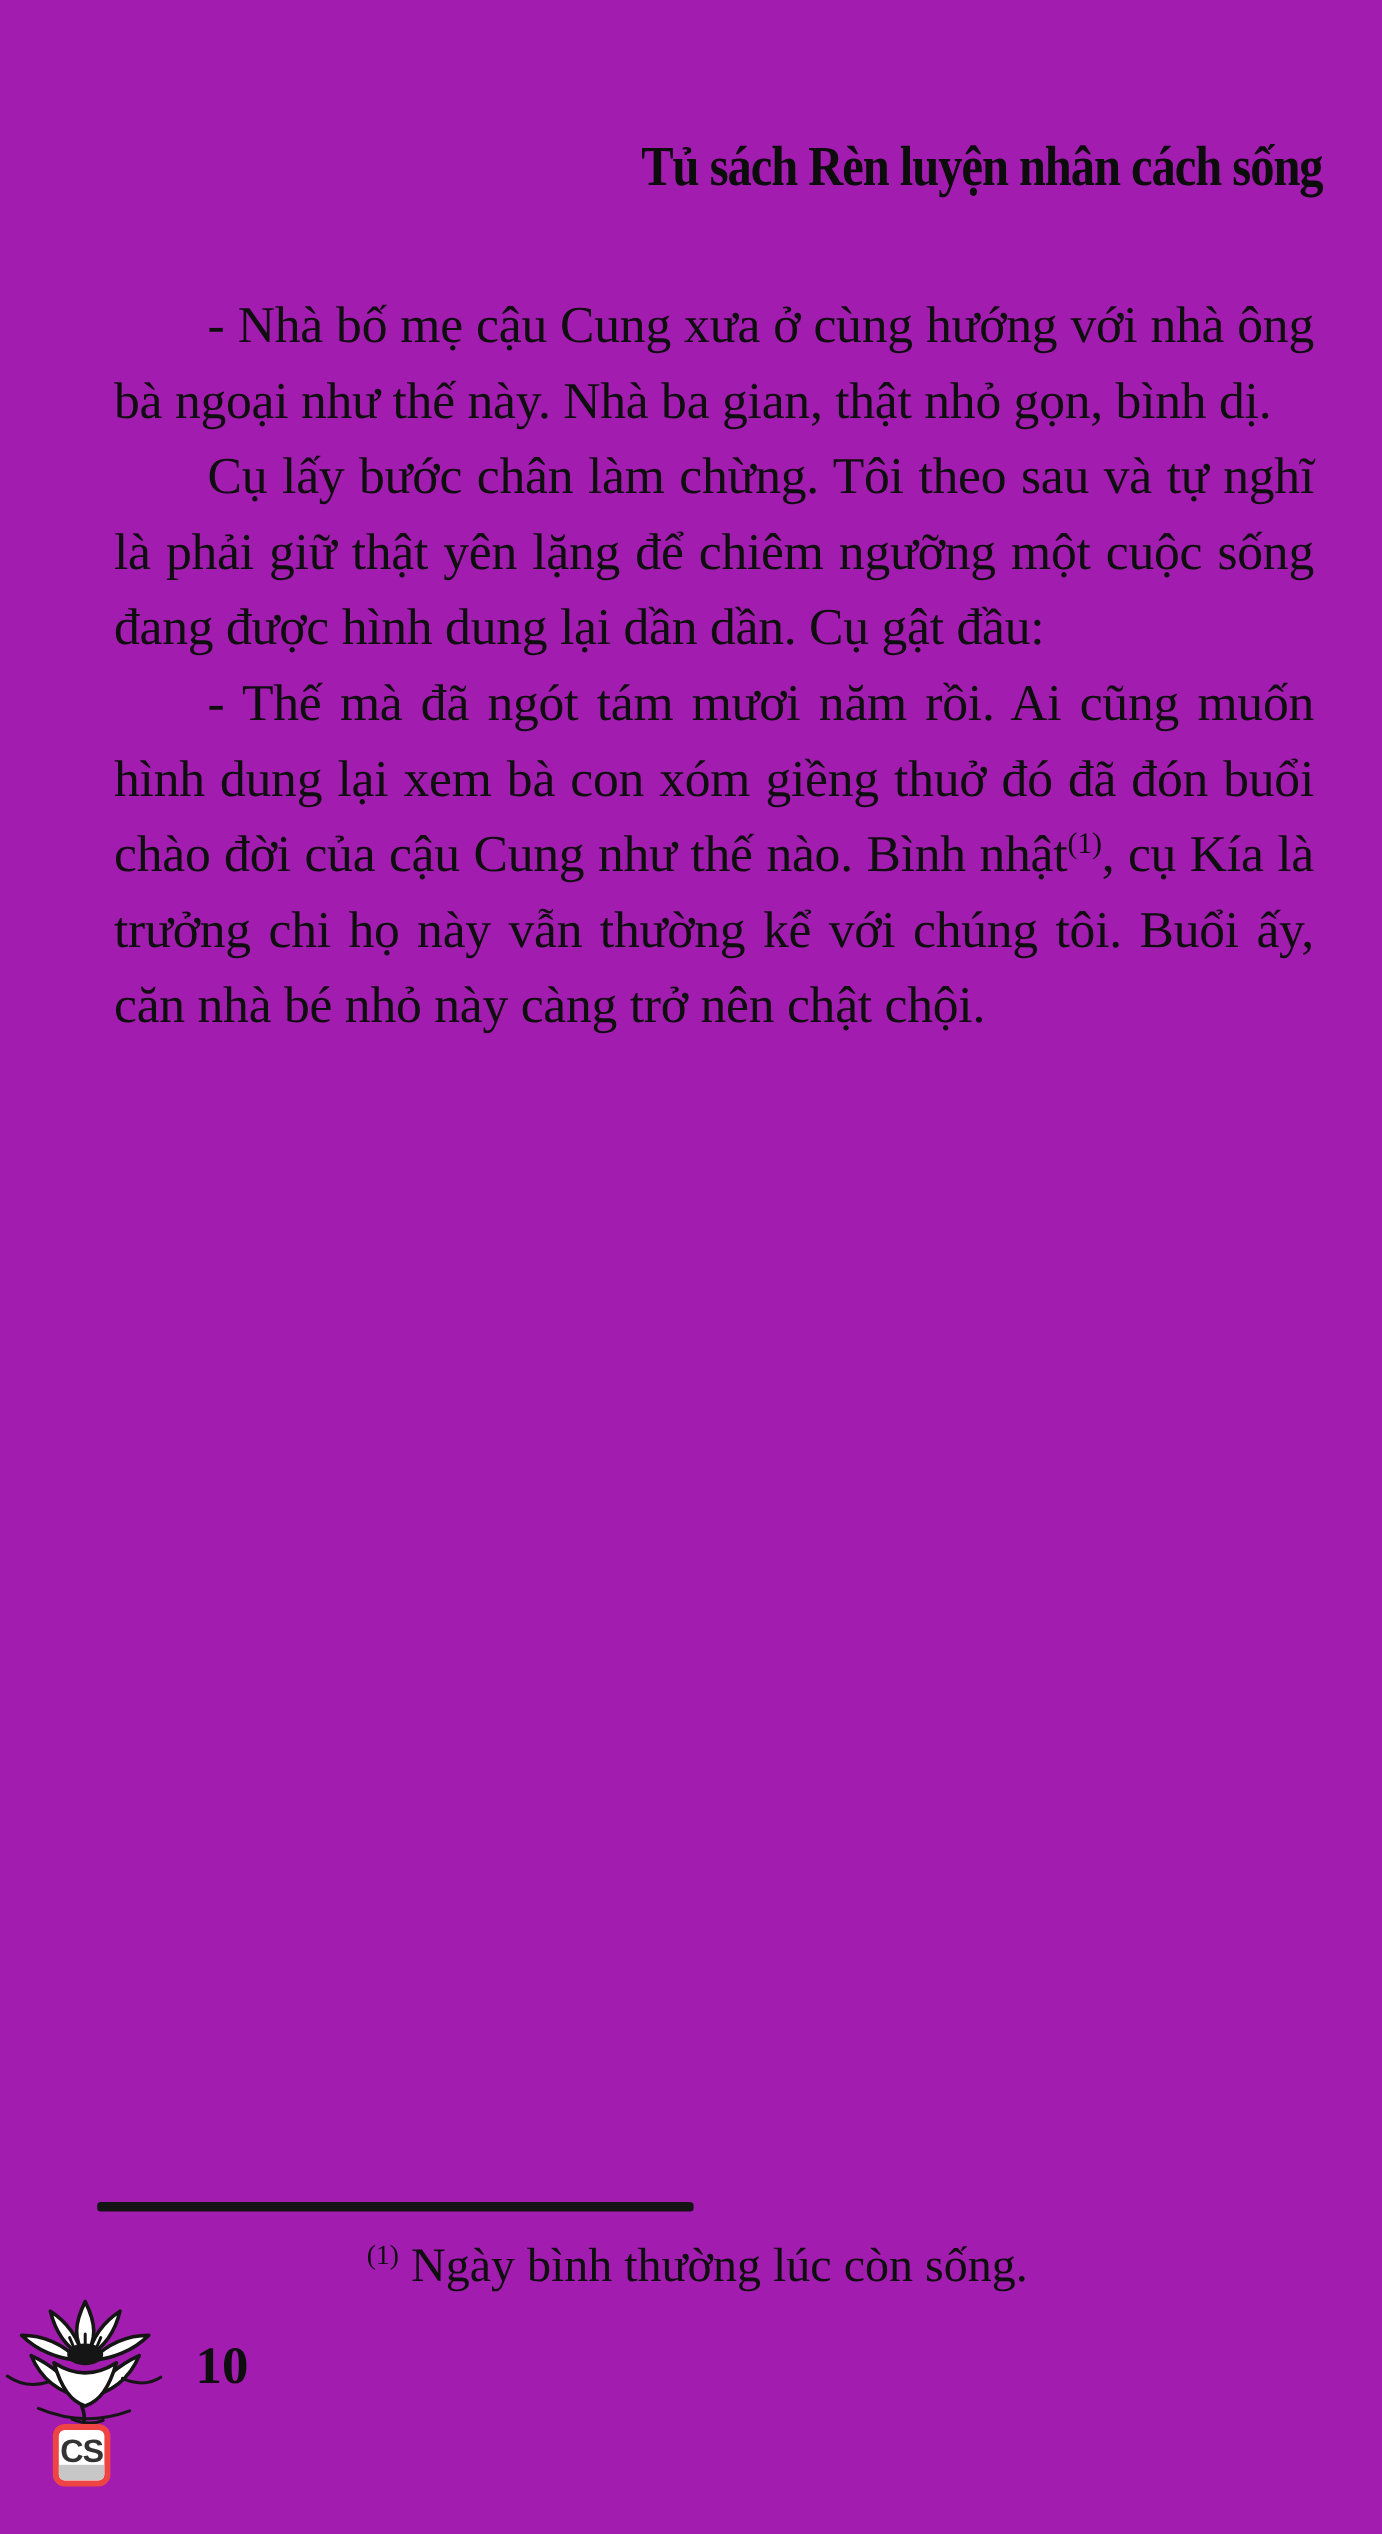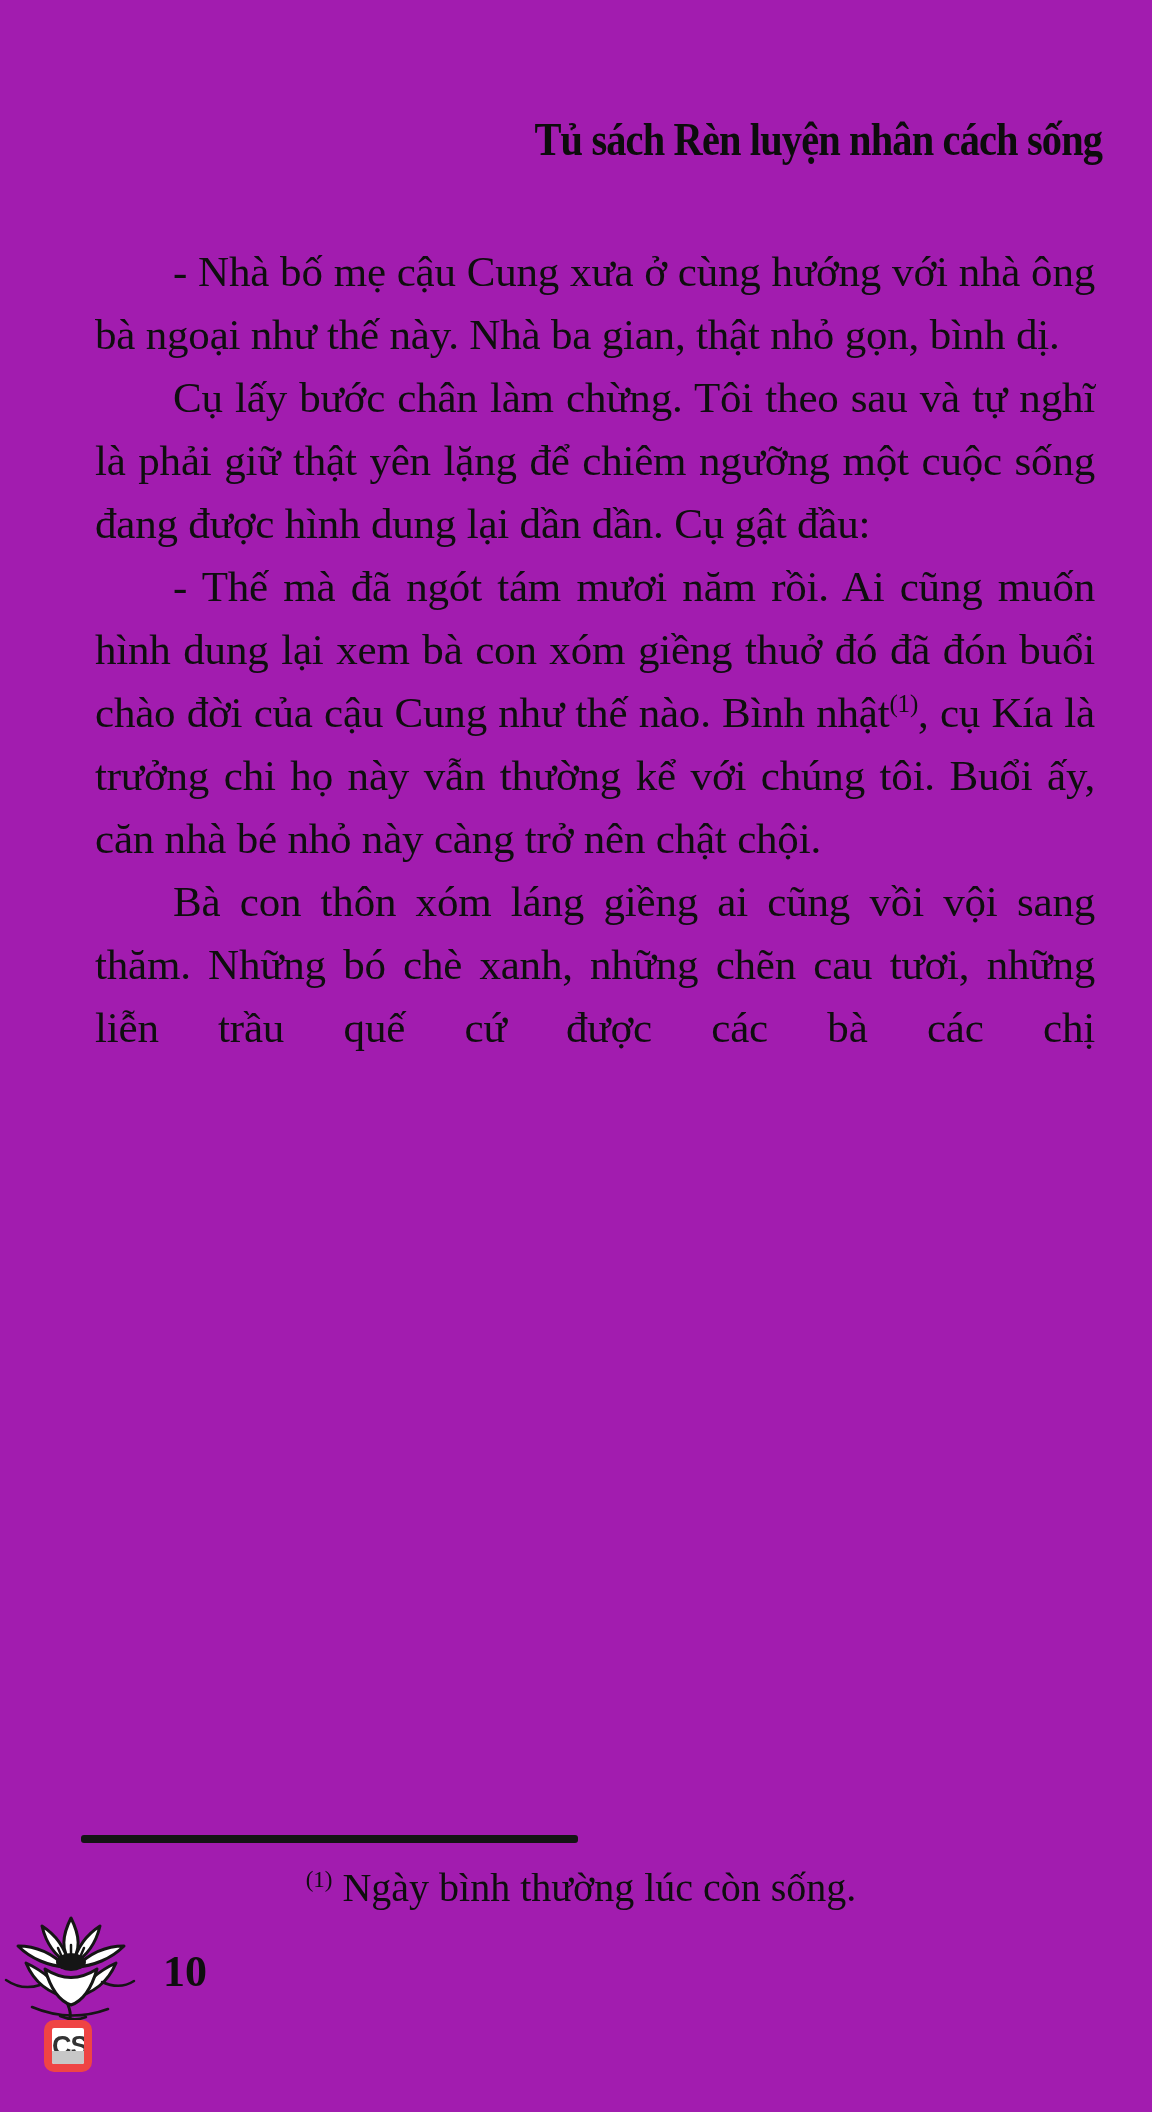--- a/index.html
+++ b/index.html
@@ -79,21 +79,21 @@
   .lotus {
     position: absolute;
     left: 4px; top: 1906px;
     width: 134px; height: 118px;
   }
   
   .cs-badge {
     position: absolute;
     left: 44px; top: 2020px;
     width: 48px; height: 52px;
-    border: 8px solid #ef4444;
+    border: 5px solid #ef4444;
     border-radius: 10px;
     background: #ffffff;
     box-sizing: border-box;
     overflow: hidden;
   }
   .cs-badge .cs-label {
     display: block;
     text-align: center;
     font-family: "Liberation Sans", sans-serif;
     font-weight: bold;
@@ -124,21 +124,20 @@
 <body>
 
 <div class="page">
 
   <div class="running-head">Tủ sách Rèn luyện nhân cách sống</div>
 
   <div class="body-text">
     <p>- Nhà bố mẹ cậu Cung xưa ở cùng hướng với nhà ông bà ngoại như thế này. Nhà ba gian, thật nhỏ gọn, bình dị.</p>
     <p>Cụ lấy bước chân làm chừng. Tôi theo sau và tự nghĩ là phải giữ thật yên lặng để chiêm ngưỡng một cuộc sống đang được hình dung lại dần dần. Cụ gật đầu:</p>
     <p><span>- Thế mà đã ngót tám mươi năm rồi. Ai cũng muốn hình dung lại xem bà con xóm giềng thuở đó đã đón buổi chào đời của cậu Cung như thế nào. Bình nhật</span><span class="sup-marker">(1)</span><span>, cụ Kía là trưởng chi họ này vẫn thường kể với chúng tôi. Buổi ấy, căn nhà bé nhỏ này càng trở nên chật chội.</span></p>
-    <p class="cont">Bà con thôn xóm láng giềng ai cũng vồi vội sang thăm. Những bó chè xanh, những chẽn cau tươi, những liễn trầu quế cứ được các bà các chị</p>
   </div>
 
   <div class="footnote-rule"></div>
 
   <div class="footnote">
     <span class="sup-marker">(1)</span>
     <span>Ngày bình thường lúc còn sống.</span>
   </div>
 
   <svg class="lotus" viewBox="0 0 134 118" xmlns="http://www.w3.org/2000/svg">

